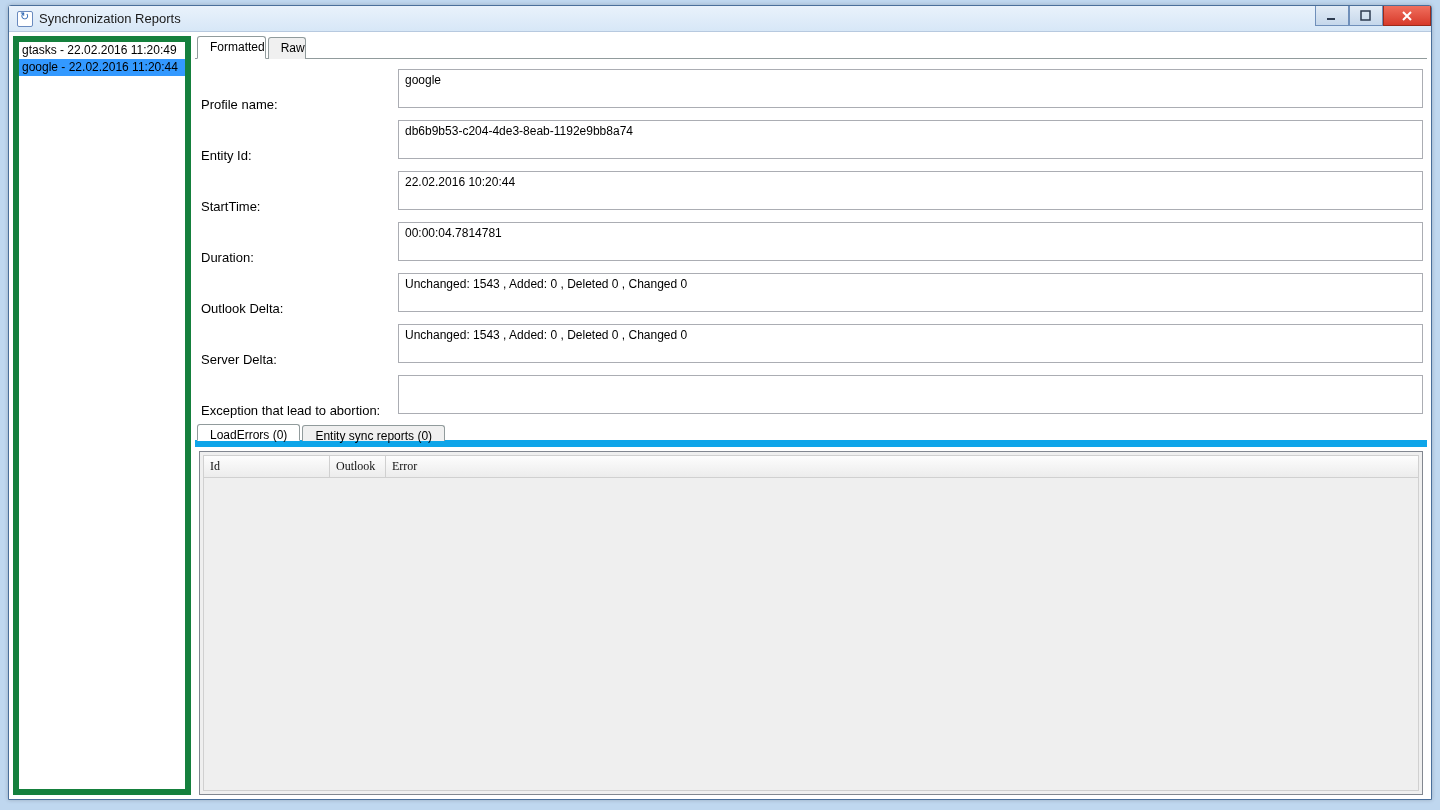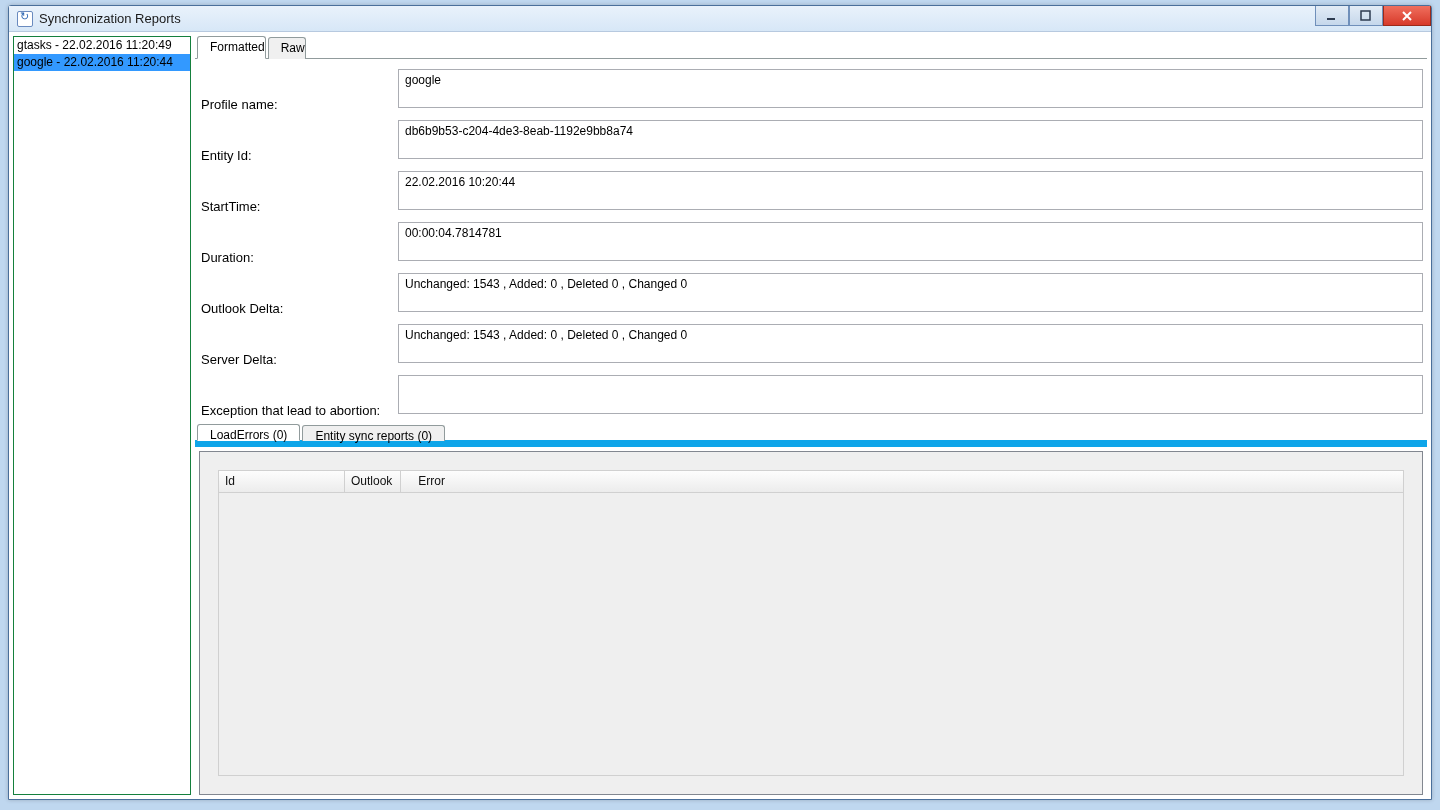--- a/index.html
+++ b/index.html
@@ -78,21 +78,21 @@
   .win-btn svg { display:block; }
   .client {
     flex: 1;
     display: flex;
     padding: 4px;
     gap: 4px;
     min-height: 0;
   }
   .left-list {
     width: 178px;
-    border: 1px solid #15803d;
+    border: 6px solid #15803d;
     background: #fff;
     overflow: hidden;
   }
   .list-item {
     padding: 1px 3px;
     white-space: nowrap;
     overflow: hidden;
     font-size: 12px;
     line-height: 15px;
   }
@@ -175,23 +175,24 @@
     background: #fff;
     border-bottom: 1px solid #fff;
     top: 0px;
     margin-bottom: -1px;
   }
   .grid-wrap {
     flex: 1;
     border: 1px solid #828790;
     margin: 4px 4px 0 4px;
     background: #efefef;
-    padding: 18px;
+    padding: 3px;
     display: flex;
     min-height: 0;
+    font-family: Liberation Serif, serif;
   }
   .grid-inner {
     flex:1;
     border: 1px solid #d0d0d0;
     background: #efefef;
     display: flex;
     flex-direction: column;
   }
   .grid-header {
     display: flex;
@@ -200,21 +201,21 @@
     height: 22px;
   }
   .gh-cell {
     border-right: 1px solid #d0d0d0;
     padding: 3px 6px;
     font-size: 12px;
     color: #111;
   }
   .gh-id { width: 126px; }
   .gh-outlook { width: 56px; }
-  .gh-error { flex: 0 0 auto; width: 50px; border-right: none; text-align: right; }
+  .gh-error { flex: 0 0 auto; width: 50px; border-right: none; }
   .grid-body {
     flex: 1;
     background: #efefef;
   }
 </style>
 </head>
 <body>
 
 <div class="window">
   <div class="titlebar">

